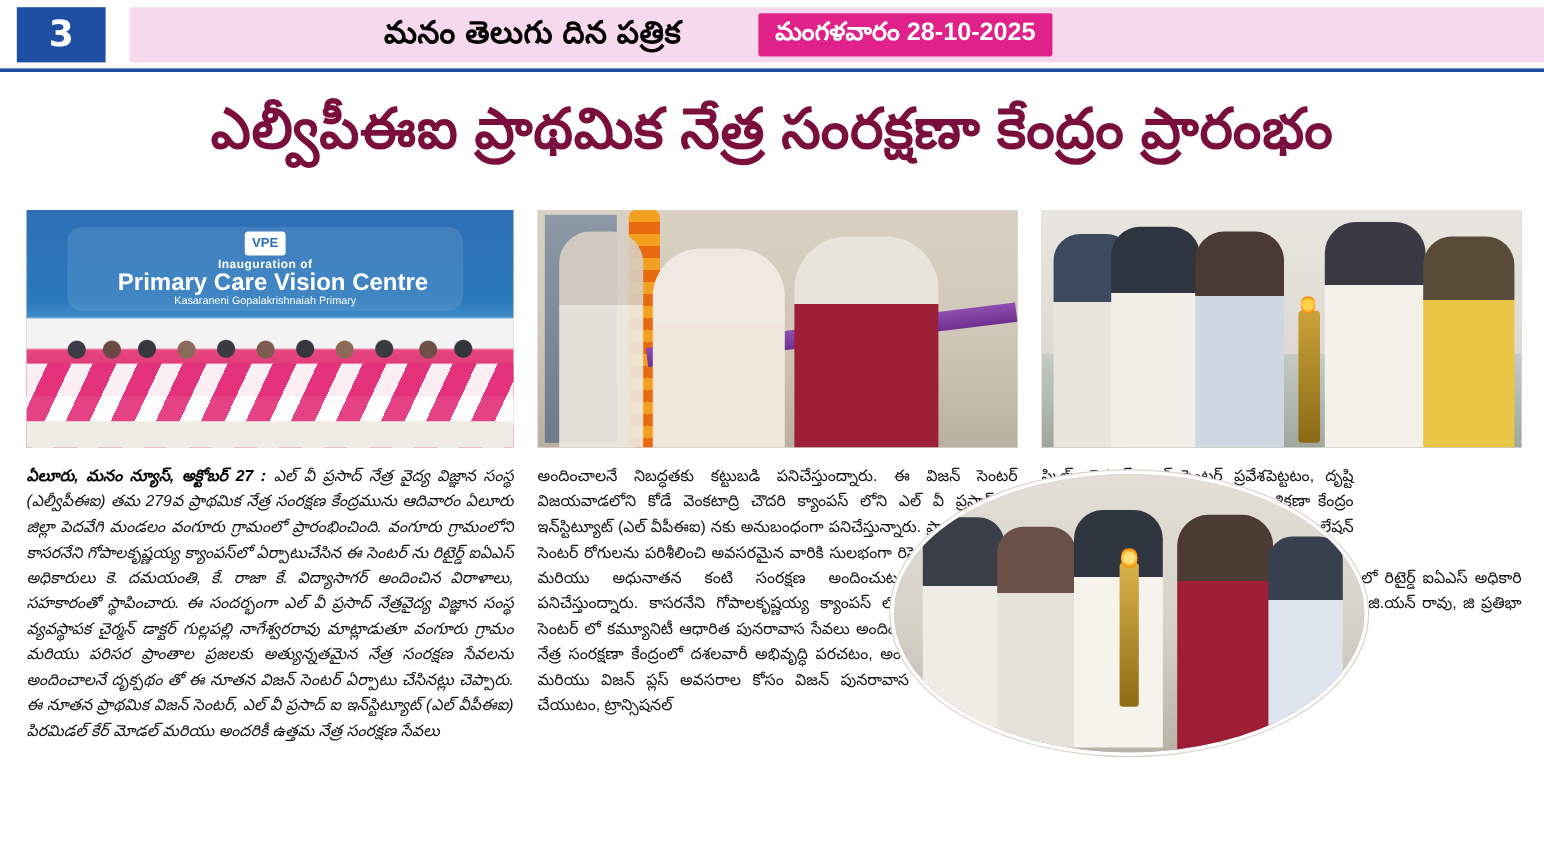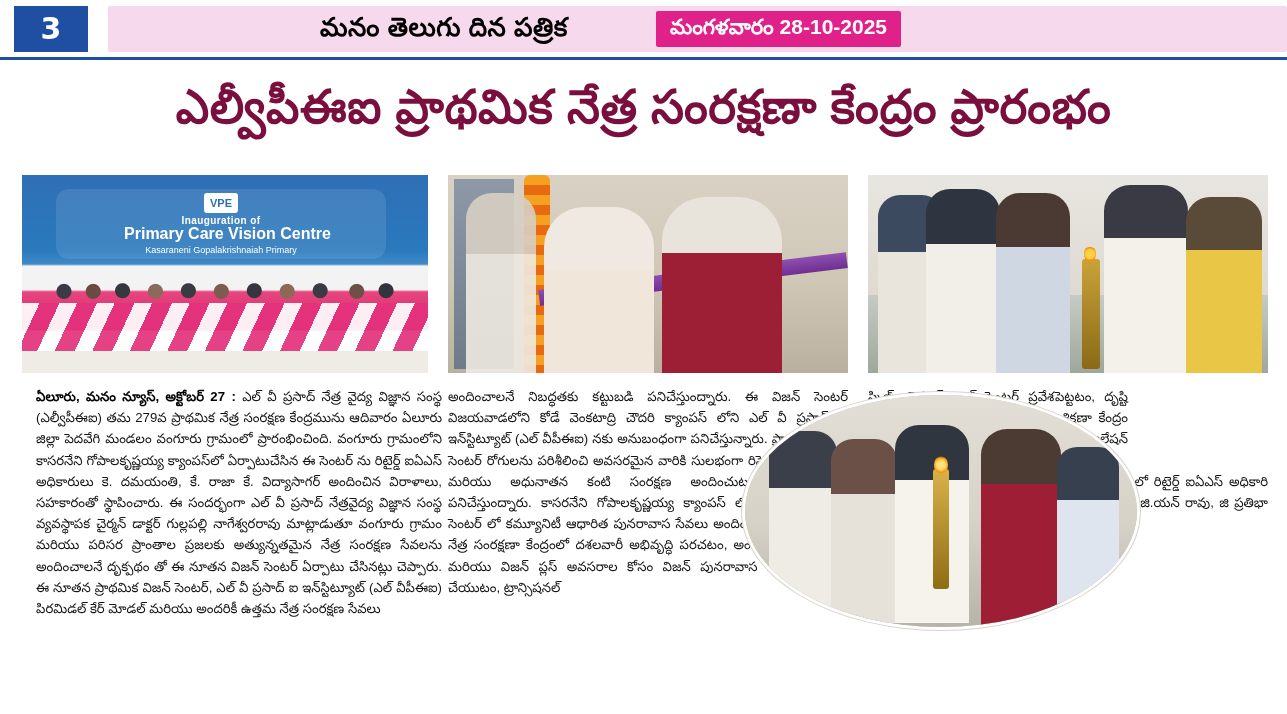--- a/index.html
+++ b/index.html
@@ -56,21 +56,21 @@
     align-items: center;
     color: #000000;
     font-size: 26px;
     font-weight: bold;
     font-family: "Liberation Sans", sans-serif;
     letter-spacing: 0.5px;
     white-space: nowrap;
   }
   .masthead-date {
     position: absolute;
-    left: 656px; top: 11px;
+    left: 632px; top: 11px;
     height: 36px;
     padding: 0 14px;
     background: #e0218a;
     color: #ffffff;
     display: flex;
     align-items: center;
     font-size: 21px;
     font-weight: bold;
     border-radius: 2px;
     white-space: nowrap;
@@ -125,21 +125,21 @@
     border-radius: 13px;
     text-align: center;
     color: #ffffff;
   }
   .ph1-logo {
     position: absolute; left: 50%; top: 4px; transform: translateX(-50%);
     width: 34px; height: 20px; border-radius: 3px; background: #ffffff;
     color: #2f6fb5; font-size: 11px; font-weight: bold; line-height: 20px;
   }
   .ph1-t1 { position:absolute; left:0; right:0; top:26px; font-size:10px; letter-spacing:0.4px;font-weight:bold; }
-  .ph1-t2 { position:absolute; left:0; right:0; top:36px; font-size:16px; font-weight:bold;padding-left:13px; }
+  .ph1-t2 { position:absolute; left:0; right:0; top:36px; font-size:20px; font-weight:bold;padding-left:13px; }
   .ph1-t3 { position:absolute; left:0; right:0; top:56px; font-size:9px; }
   .ph1-people {
     position: absolute; left: 20px; top: 96px; width: 366px; height: 34px;
     background:
       radial-gradient(circle at 6% 60%, #3b3b46 0 7px, transparent 8px),
       radial-gradient(circle at 14% 60%, #6b4a44 0 7px, transparent 8px),
       radial-gradient(circle at 22% 58%, #37373f 0 7px, transparent 8px),
       radial-gradient(circle at 31% 60%, #8a6a5a 0 7px, transparent 8px),
       radial-gradient(circle at 40% 58%, #3a3a42 0 7px, transparent 8px),
       radial-gradient(circle at 49% 60%, #7d5c50 0 7px, transparent 8px),
@@ -240,21 +240,21 @@
   
   .col {
     position: absolute;
     color: #141414;
     font-size: 13.2px;
     line-height: 21.2px;
     text-align: justify;
     font-family: "Liberation Sans", sans-serif;
   }
   .col p { margin: 0; }
-  .col-1 { left: 36px;  top: 386px; width: 406px; }
+  .col-1 { left: 22px;  top: 386px; width: 406px; font-style: italic; }
   .col-2 { left: 448px; top: 386px; width: 400px; }
   .col-3 { left: 868px; top: 386px; width: 400px; }
 
   .dateline {
     font-weight: bold;
     color: #000000;
   }
   .col-3-top { width: 260px; margin-left: 140px; text-align: justify; }
   .col-3-bottom { margin-top: 2px; }
 </style>

